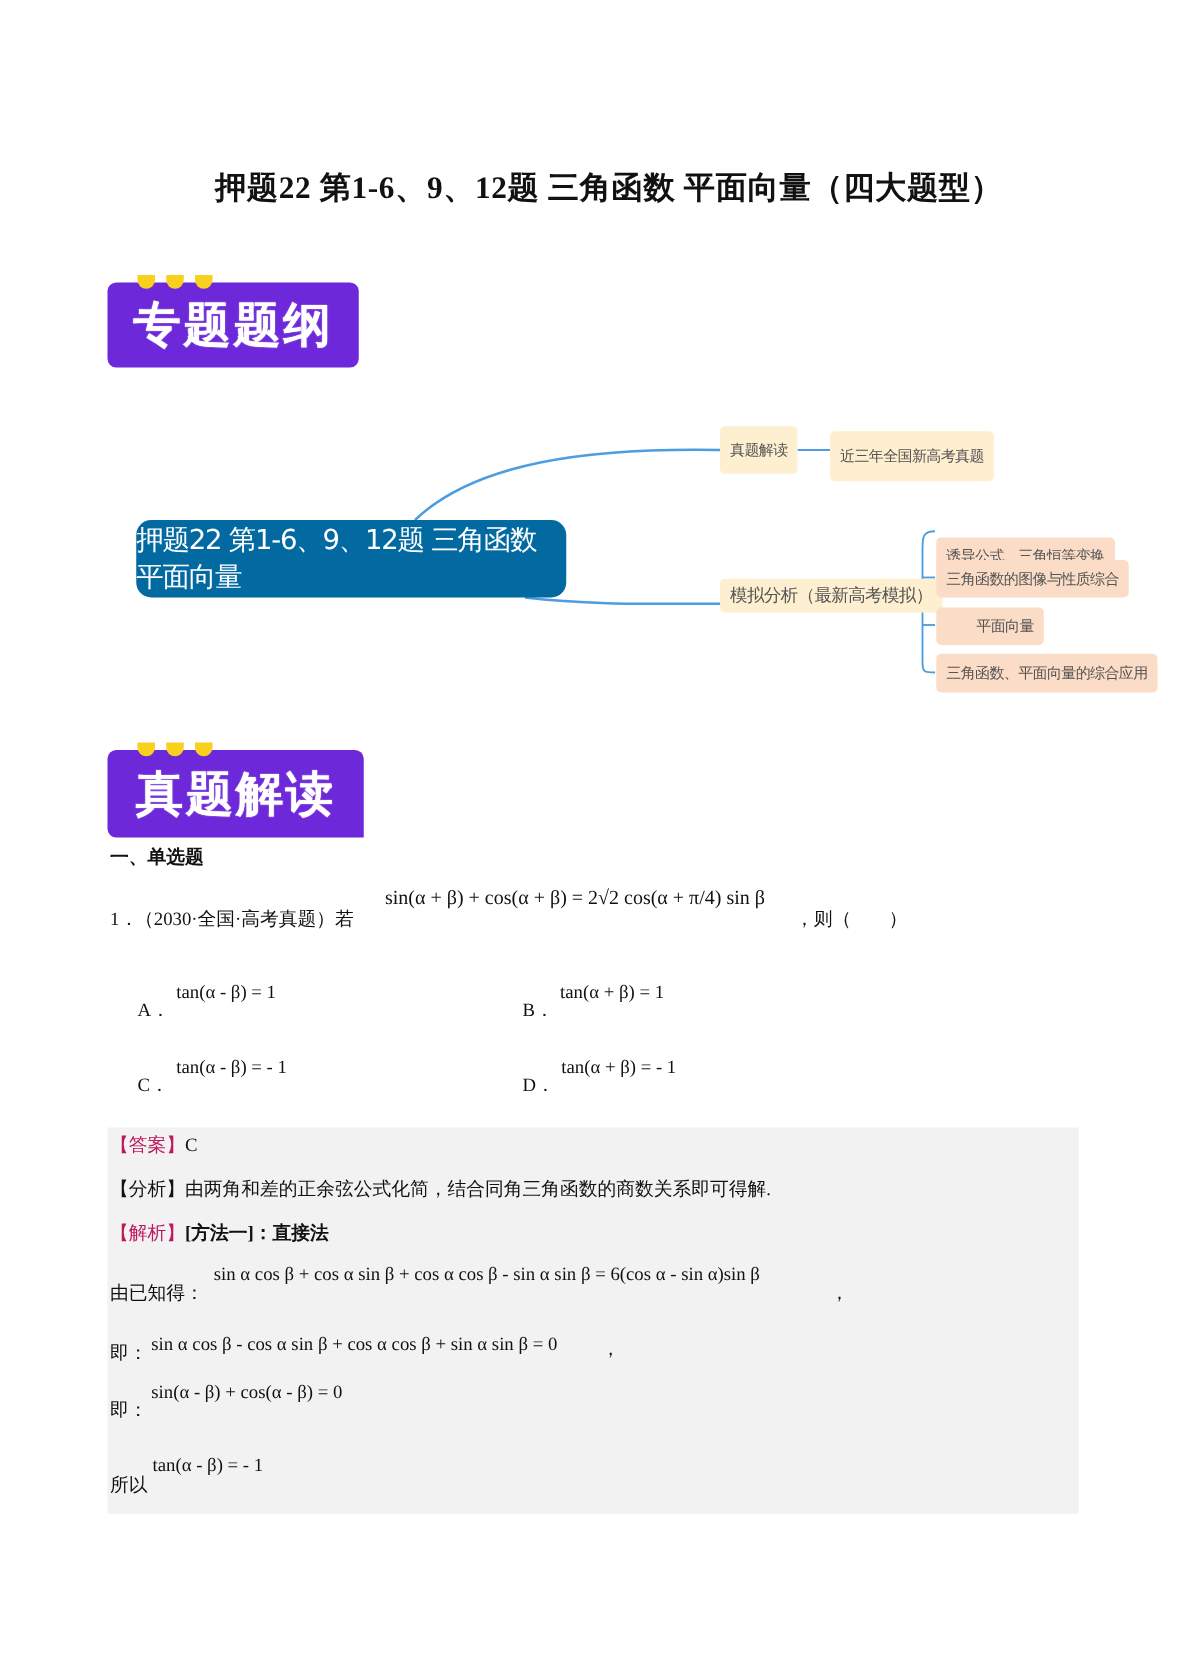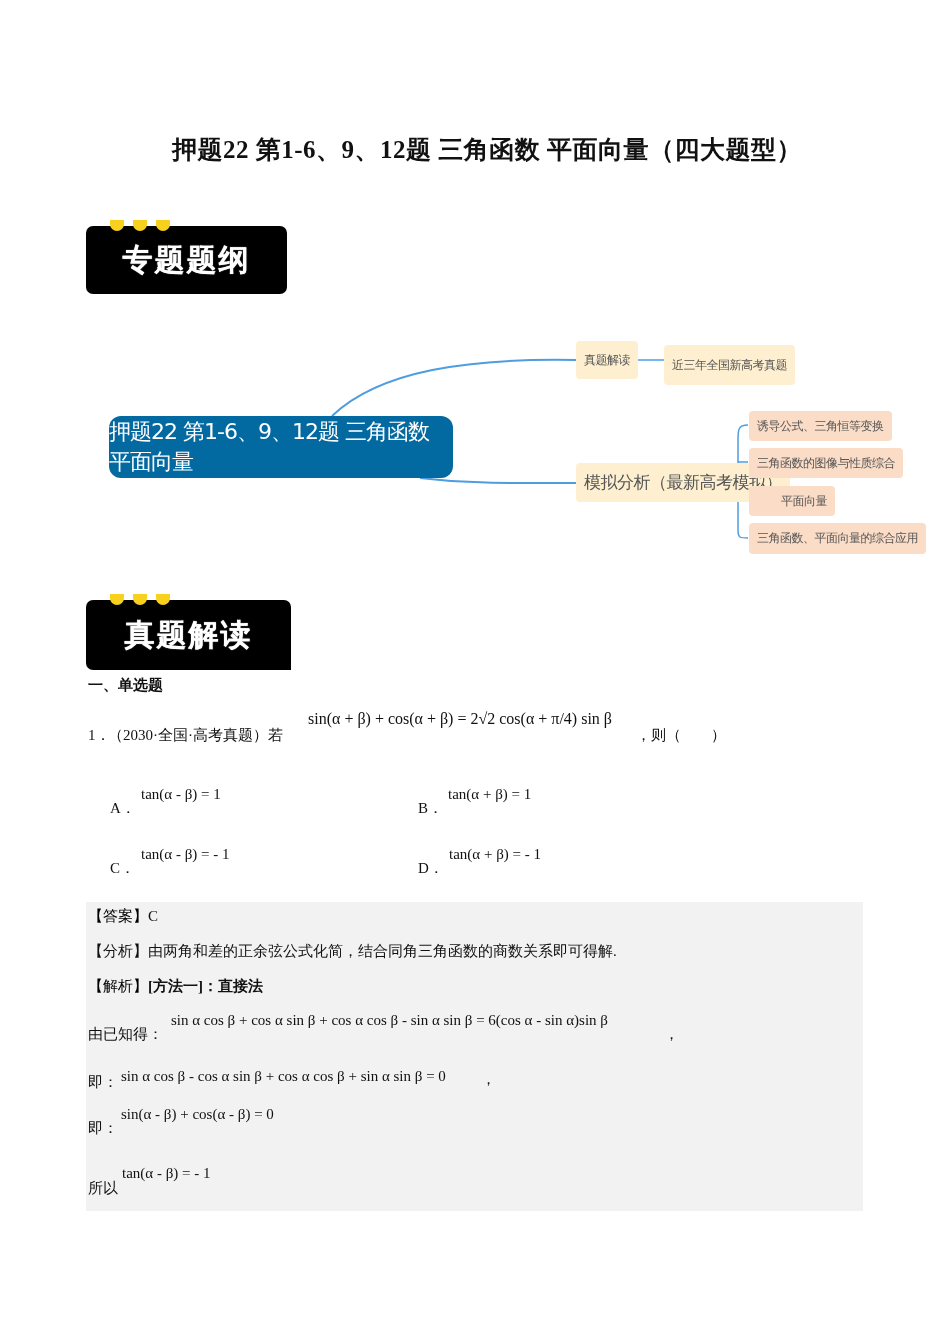--- a/index.html
+++ b/index.html
@@ -1,40 +1,40 @@
 <!DOCTYPE html>
 <html><head>
 <meta charset="utf-8">
 <style>
   html, body { margin:0; padding:0; background:#ffffff; }
   body { width:950px; height:1344px; position:relative; overflow:hidden;
          font-family:"Liberation Serif","DejaVu Serif",serif; color:#111; }
   .abs { position:absolute; }
   .title { left:0; width:950px; top:133px; text-align:center; font-size:25px; font-weight:bold; letter-spacing:0.5px;padding-left:12px; }
 
-  .banner { background:#000000; border-radius:7px; color:#fff; font-family:"DejaVu Sans",sans-serif;
-            font-weight:bold; font-size:30px; letter-spacing:2px; display:flex; align-items:center; justify-content:center;
+  .banner { background:#6d28d9; border-radius:7px; color:#fff; font-family:"DejaVu Sans",sans-serif;
+            font-weight:bold; font-size:38px; letter-spacing:2px; display:flex; align-items:center; justify-content:center;
             text-shadow:0 0 1px #fff; }
   .banner .dots { position:absolute; top:-6px; left:24px; display:flex; gap:9px; }
   .banner .dot { width:14px; height:11px; background:#f7d11e; border-radius:0 0 8px 8px; }
   .banner-1 { left:86px; top:226px; width:201px; height:68px; }
   .banner-2 { left:86px; top:600px; width:205px; height:70px; border-radius:7px 7px 0 7px; }
 
   .mm-root { left:109px; top:416px; width:344px; height:62px; background:#0369a1; border-radius:12px; color:#fff;
              font-family:"DejaVu Sans",sans-serif; font-size:22px; display:flex; align-items:center; justify-content:center;
              letter-spacing:-1px; }
   .node { font-family:"DejaVu Sans",sans-serif; font-size:12px; color:#555; border-radius:4px; display:flex; align-items:center;
           padding:0 8px; box-sizing:border-box; white-space:nowrap; letter-spacing:-0.5px; }
   .n-yellow { background:#fdefcf; }
   .n-peach { background:#fbdcc6; }
 
   .body-text { font-size:15px; }
   .math { font-family:"Liberation Serif","DejaVu Serif",serif; font-size:15px; white-space:nowrap; }
   .gray-block { left:86px; top:902px; width:777px; height:309px; background:#f2f2f2; }
-  .red { color:#000000; }
+  .red { color:#be185d; }
   .bold { font-weight:bold; }
 </style>
 </head>
 <body>
 
 <div class="abs title">押题22 第1-6、9、12题  三角函数  平面向量（四大题型）</div>
 
 <div class="abs banner banner-1">
   <div class="dots">
       <span class="dot"></span>
@@ -52,22 +52,22 @@
   <path d="M748 425 C 738 425, 738 430, 738 440 L 738 530 C 738 538, 740 538, 748 538" stroke="#4d9de0" stroke-width="1.5" fill="none"></path>
   <path d="M738 462 L 748 462" stroke="#4d9de0" stroke-width="1.5" fill="none"></path>
   <path d="M738 500 L 748 500" stroke="#4d9de0" stroke-width="1.5" fill="none"></path>
 </svg>
 
 <div class="abs mm-root">押题22 第1-6、9、12题 三角函数 平面向量</div>
 
 <div class="abs node n-yellow" style="left:576px;top:341px;height:38px;">真题解读</div>
 <div class="abs node n-yellow" style="left:664px;top:345px;height:40px;">近三年全国新高考真题</div>
 
-<div class="abs node n-yellow" style="left:576px;top:463px;height:39px;font-size:17px;">模拟分析（最新高考模拟）</div>
-<div class="abs node n-peach" style="left:749px;top:411px;height:30px;">诱导公式、三角恒等变换</div>
+<div class="abs node n-yellow" style="left:576px;top:463px;height:27px;font-size:14px;">模拟分析（最新高考模拟）</div>
+<div class="abs node n-peach" style="left:749px;top:430px;height:30px;">诱导公式、三角恒等变换</div>
 <div class="abs node n-peach" style="left:749px;top:448px;height:30px;">三角函数的图像与性质综合</div>
 <div class="abs node n-peach" style="left:749px;top:486px;height:30px;padding-left:32px;">平面向量</div>
 <div class="abs node n-peach" style="left:749px;top:523px;height:31px;">三角函数、平面向量的综合应用</div>
 
 <div class="abs banner banner-2">
   <div class="dots">
       <span class="dot"></span>
       <span class="dot"></span>
       <span class="dot"></span>
     </div>

